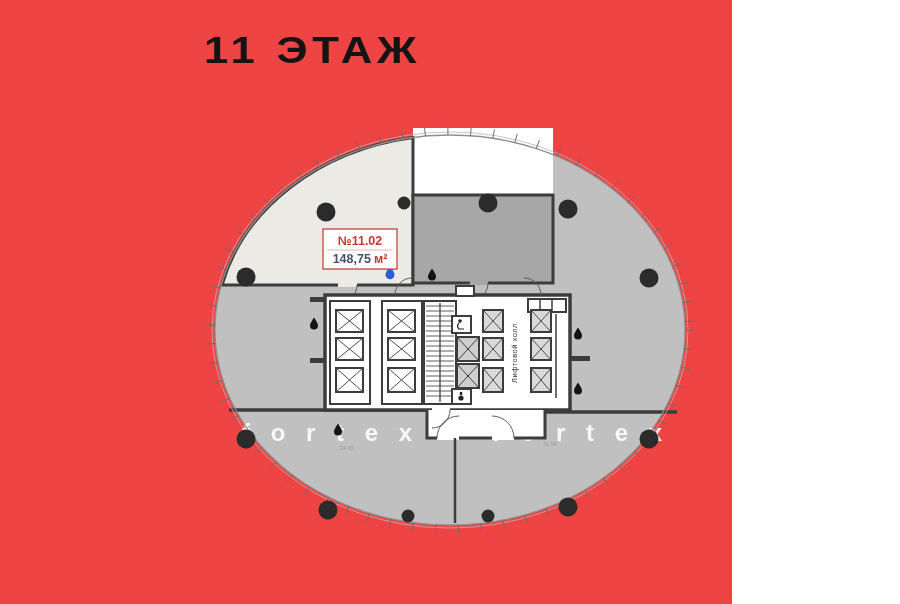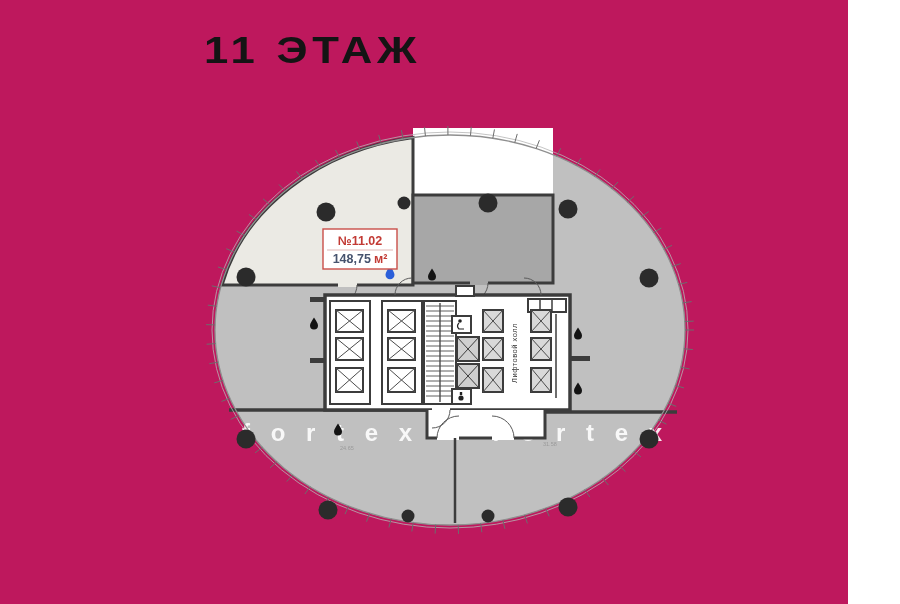--- a/index.html
+++ b/index.html
@@ -1,16 +1,16 @@
 <!DOCTYPE html>
 <html><head>
 <meta charset="utf-8">
 <style>
   html,body{margin:0;padding:0;background:#ffffff;}
-  .page{position:relative;width:848px;height:604px;background:#be185d;overflow:hidden;
+  .page{position:relative;width:732px;height:604px;background:#ef4444;overflow:hidden;
         font-family:"Liberation Sans",sans-serif;}
   .floor-title{position:absolute;left:204px;top:30px;font-size:37px;font-weight:700;
         color:#141414;letter-spacing:4px;transform:scaleX(1.18);transform-origin:left top;
         white-space:nowrap;}
   svg{position:absolute;left:0;top:0;}
   text{font-family:"Liberation Sans",sans-serif;}
   .dim{fill:#9a9a9a;font-size:5.5px;}
 </style>
 </head>
 <body>

